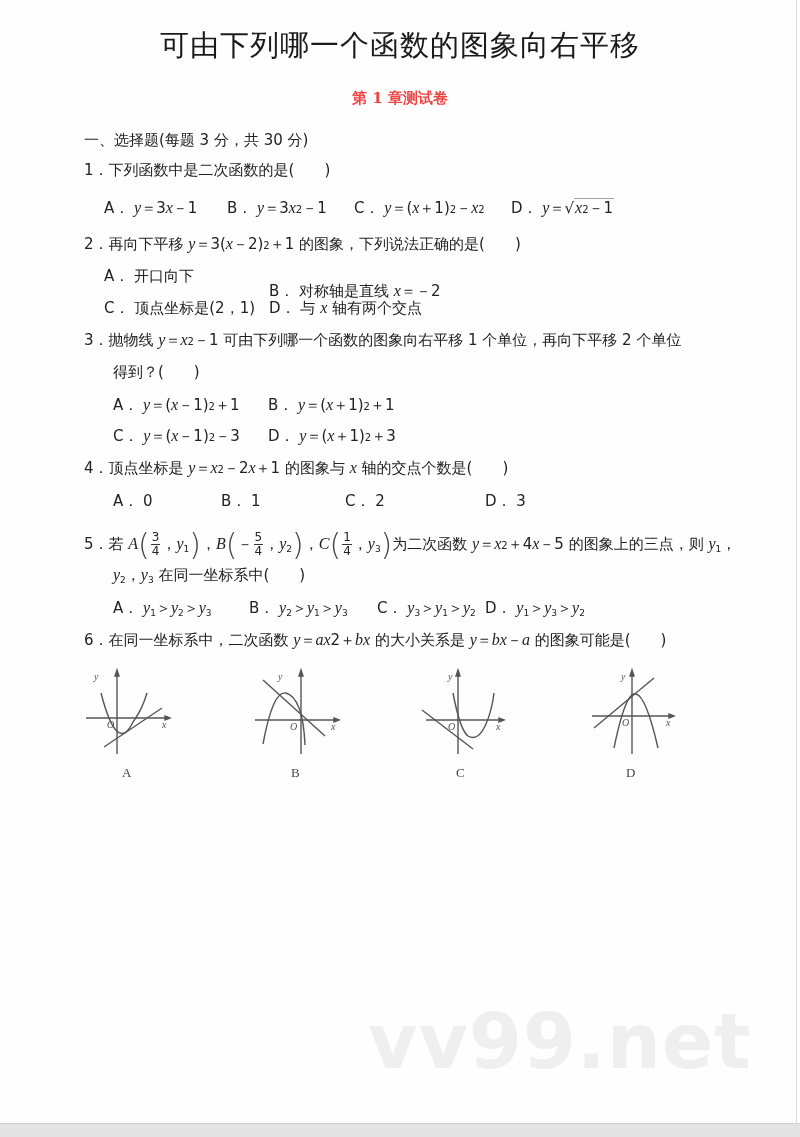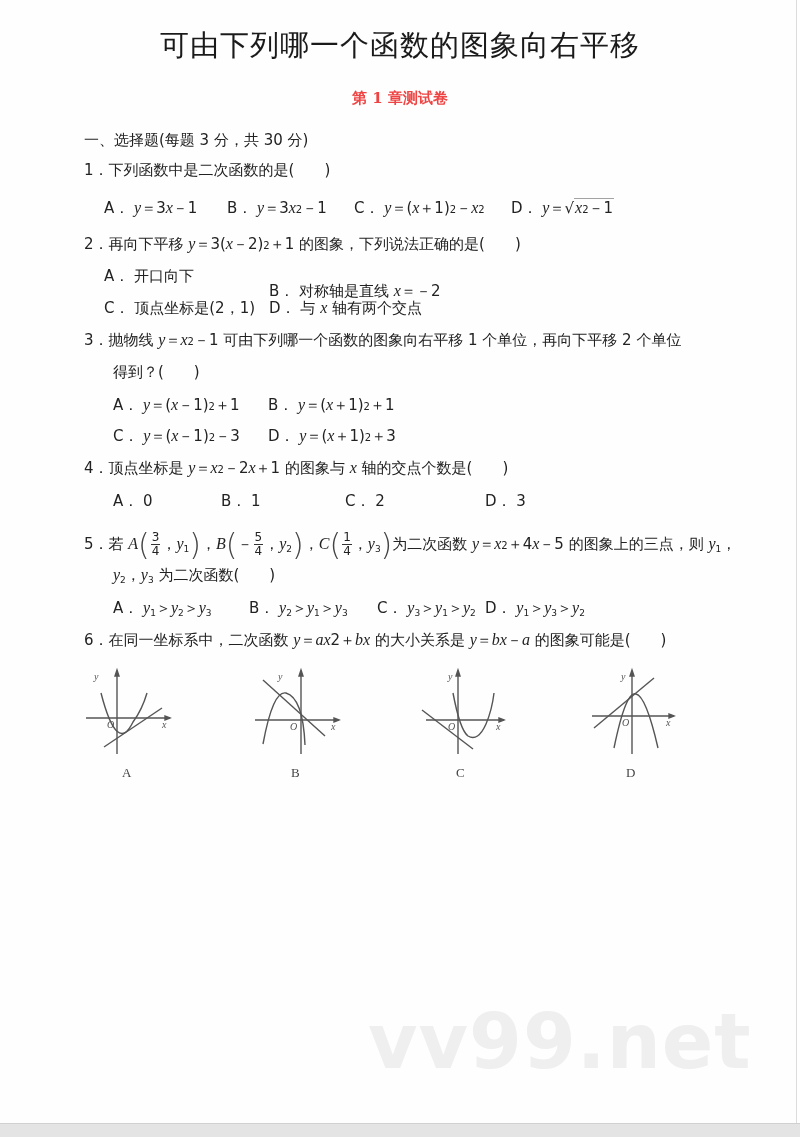--- a/index.html
+++ b/index.html
@@ -94,21 +94,21 @@
   <span>C．</span> <span>2</span>
 </div>
 <div class="abs line" style="left:485px; top:492px;">
   <span>D．</span> <span>3</span>
 </div>
 
 <div class="abs line" style="left:84px; top:524px; height:40px; line-height:40px;">
   <span>5．</span><span>若 </span><i>A</i><span class="paren">(</span><span class="frac"><span class="num">3</span><span>4</span></span>，<i>y</i><span class="sub">1</span><span class="paren">)</span>，<i>B</i><span class="paren">(</span><span>－</span><span class="frac"><span class="num">5</span><span>4</span></span>，<i>y</i><span class="sub">2</span><span class="paren">)</span>，<i>C</i><span class="paren">(</span><span class="frac"><span class="num">1</span><span>4</span></span>，<i>y</i><span class="sub">3</span><span class="paren">)</span><span>为二次函数 </span><i>y</i>＝<i>x</i><span class="sup2">2</span>＋4<i>x</i>－5<span> 的图象上的三点，则 </span><i>y</i><span class="sub">1</span>，
 </div>
 <div class="abs line" style="left:113px; top:566px;">
-  <i>y</i><span class="sub">2</span>，<i>y</i><span class="sub">3</span> <span>为二次函数(　　)</span>
+  <i>y</i><span class="sub">2</span>，<i>y</i><span class="sub">3</span> <span>在同一坐标系中(　　)</span>
 </div>
 <div class="abs line" style="left:113px; top:599px;">
   <span>A．</span> <i>y</i><span class="sub">1</span>＞<i>y</i><span class="sub">2</span>＞<i>y</i><span class="sub">3</span>
 </div>
 <div class="abs line" style="left:228px; top:599px;margin-left:21px;">
   <span>B．</span> <i>y</i><span class="sub">2</span>＞<i>y</i><span class="sub">1</span>＞<i>y</i><span class="sub">3</span>
 </div>
 <div class="abs line" style="left:344px; top:599px;margin-left:33px;">
   <span>C．</span> <i>y</i><span class="sub">3</span>＞<i>y</i><span class="sub">1</span>＞<i>y</i><span class="sub">2</span>
 </div>

